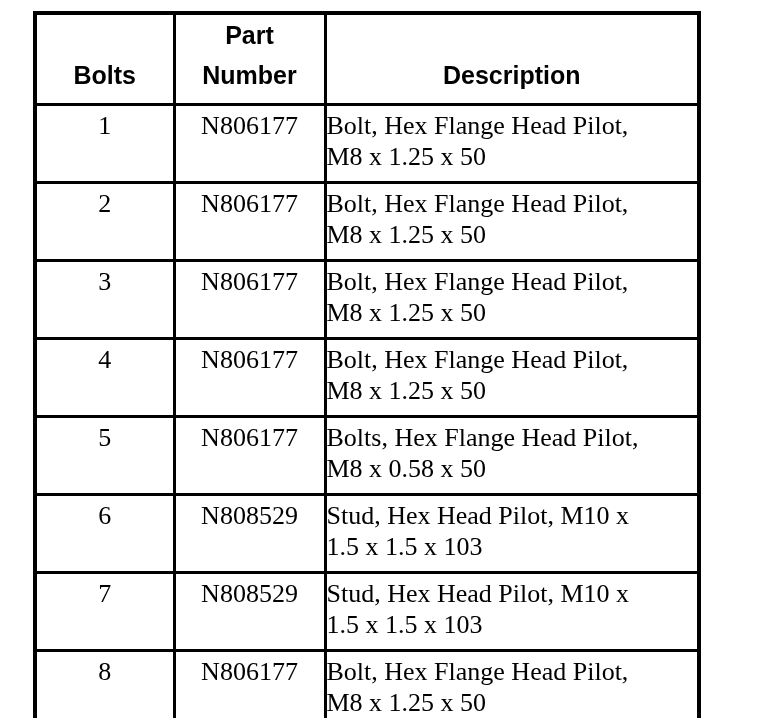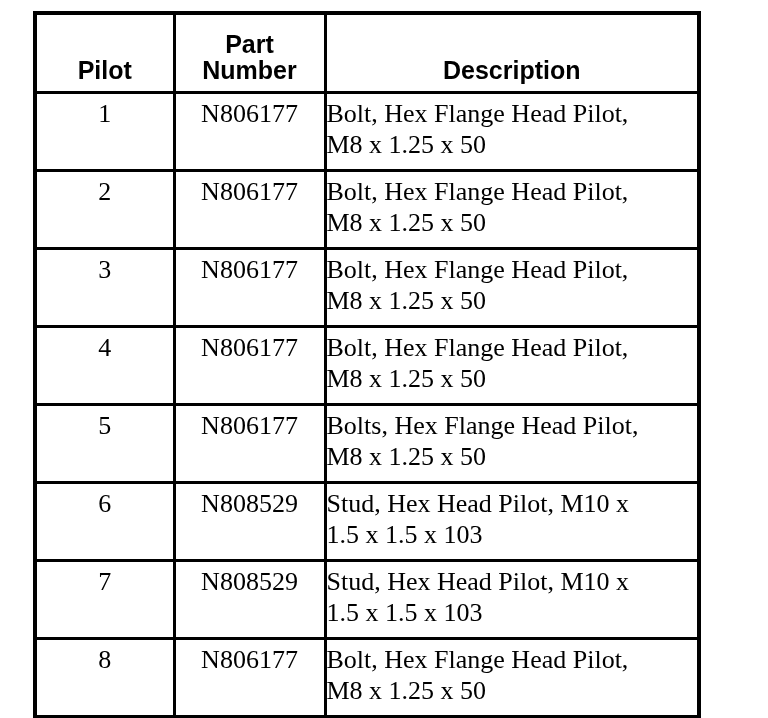--- a/index.html
+++ b/index.html
@@ -27,21 +27,21 @@
   table.parts-table td {
     border: 3px solid #000000;
     color: #000000;
     overflow: hidden;
     white-space: pre-line;
   }
   table.parts-table th {
     font-family: "Liberation Sans", sans-serif;
     font-weight: bold;
     font-size: 25px;
-    line-height: 26px;
+    line-height: 40px;
     vertical-align: bottom;
     text-align: center;
     padding: 0 0 8px 0;
     height: 68px;
   }
   table.parts-table td {
     font-family: "Liberation Serif", serif;
     font-size: 26px;
     line-height: 31px;
     vertical-align: top;
@@ -63,21 +63,21 @@
 
 <div class="page">
   <table class="parts-table">
     <colgroup>
       <col style="width:139px">
       <col style="width:151px">
       <col style="width:374px">
     </colgroup>
     <thead>
       <tr>
-        <th>Pilot</th>
+        <th>Bolts</th>
         <th>Part
 Number</th>
         <th>Description</th>
       </tr>
     </thead>
     <tbody>
   <tr>
     <td class="c-item">1</td>
     <td class="c-part">N806177</td>
     <td class="c-desc">Bolt, Hex Flange Head Pilot,
@@ -102,21 +102,21 @@
     <td class="c-item">4</td>
     <td class="c-part">N806177</td>
     <td class="c-desc">Bolt, Hex Flange Head Pilot,
 M8 x 1.25 x 50</td>
   </tr>
 
   <tr>
     <td class="c-item">5</td>
     <td class="c-part">N806177</td>
     <td class="c-desc">Bolts, Hex Flange Head Pilot,
-M8 x 1.25 x 50</td>
+M8 x 0.58 x 50</td>
   </tr>
 
   <tr>
     <td class="c-item">6</td>
     <td class="c-part">N808529</td>
     <td class="c-desc">Stud, Hex Head Pilot, M10 x
 1.5 x 1.5 x 103</td>
   </tr>
 
   <tr>

